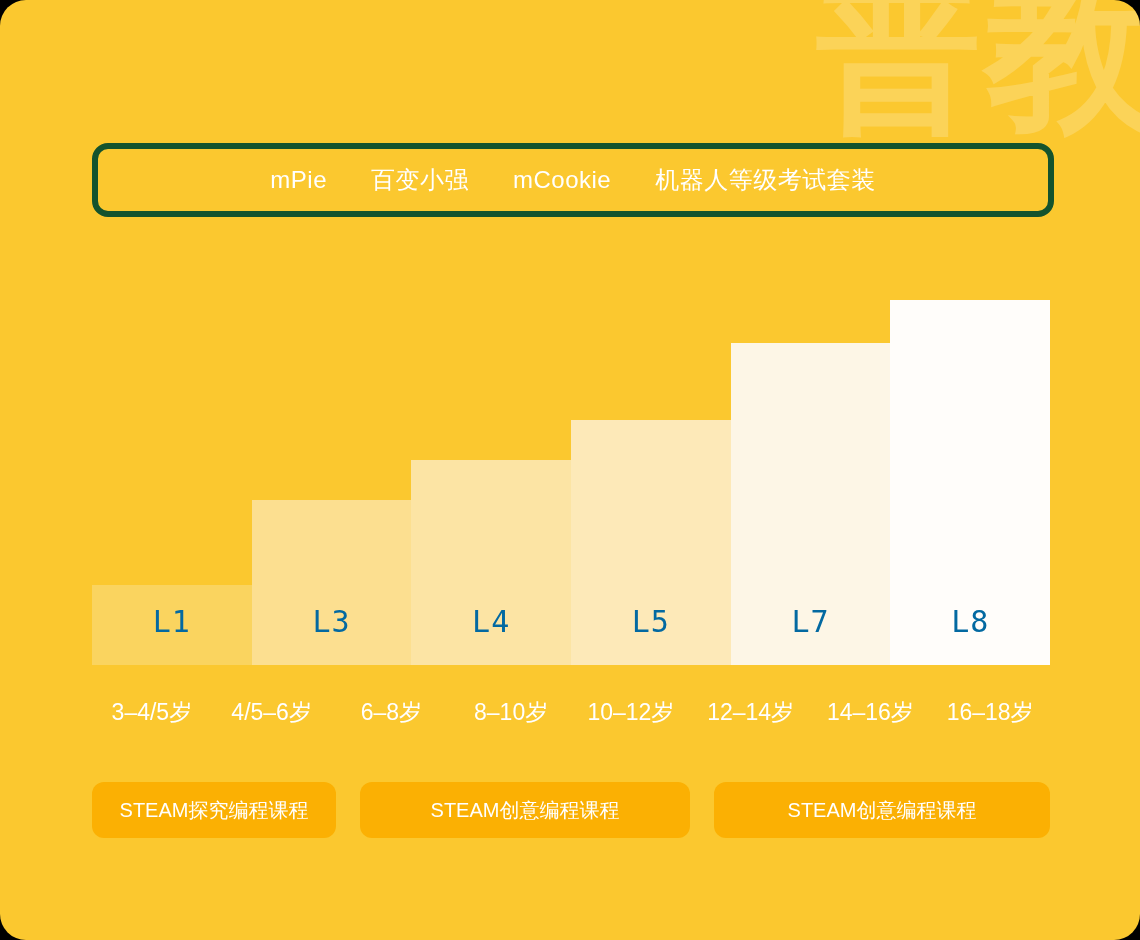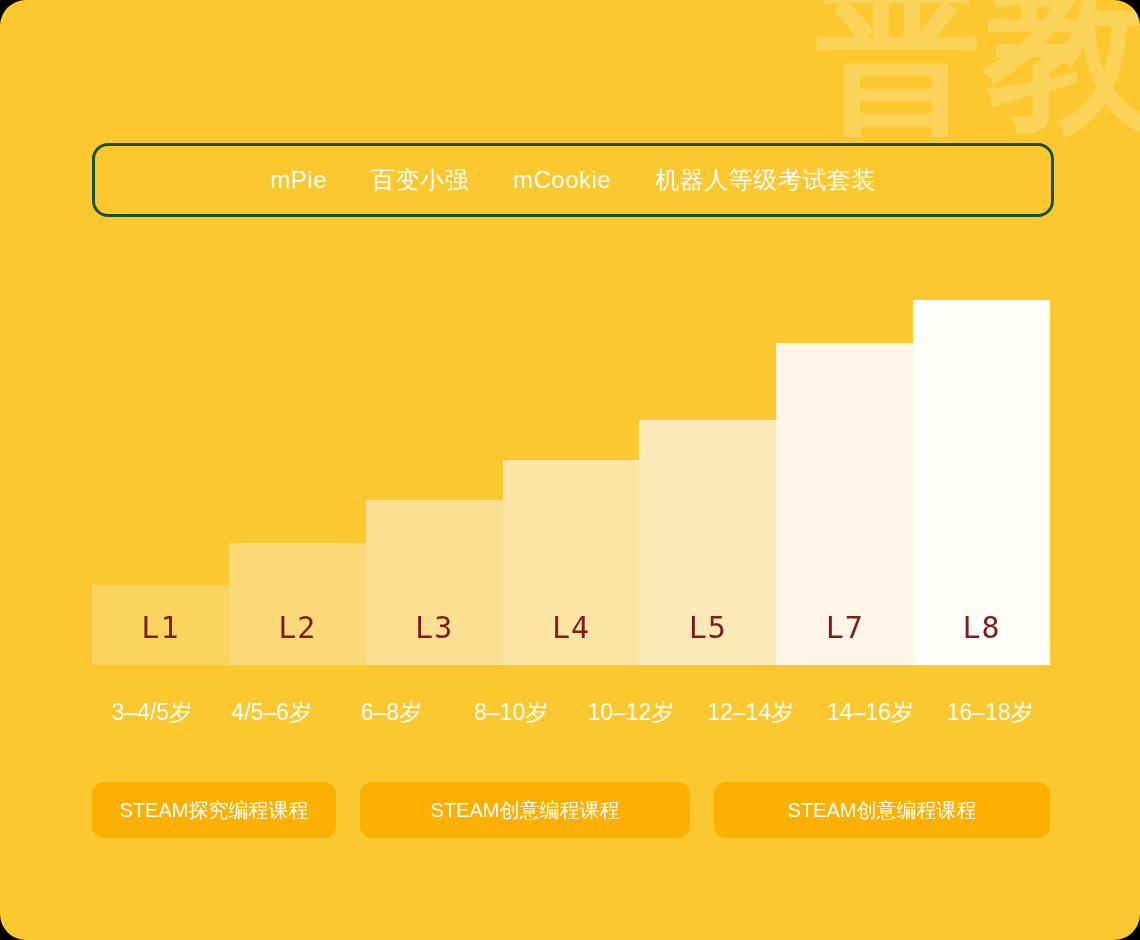--- a/index.html
+++ b/index.html
@@ -13,34 +13,34 @@
   .watermark{position:absolute;top:-28px;right:-14px;
              font-size:165px;line-height:1;font-weight:700;
              color:rgba(255,255,255,0.20);
              letter-spacing:4px;
              font-family:"DejaVu Sans","Liberation Sans",sans-serif;
              pointer-events:none;user-select:none;white-space:nowrap;}
 
   
   .tabbar{position:absolute;left:92px;top:143px;width:962px;height:74px;
           box-sizing:border-box;
-          border:3px solid #14532d;border-radius:16px;
+          border:6px solid #14532d;border-radius:16px;
           display:flex;align-items:center;justify-content:center;}
   .tab{color:#FFFFFF;font-size:24px;letter-spacing:0.5px;
        padding:0 22px;white-space:nowrap;}
   .tab.cn{font-size:24px;text-align:right;}
 
   
   .chart{position:absolute;left:92px;top:290px;width:958px;height:375px;
          display:flex;align-items:flex-end;}
   .bar{flex:1 1 0;position:relative;display:flex;align-items:flex-end;
        justify-content:center;}
-  .bar .blabel{position:relative;z-index:2;color:#7f1d1d;font-size:30px;
+  .bar .blabel{position:relative;z-index:2;color:#0369a1;font-size:30px;
                font-family:"DejaVu Sans Mono","Liberation Mono",monospace;
-               letter-spacing:1px;padding-bottom:20px;}
+               letter-spacing:1px;padding-bottom:26px;}
 
   
   .ages{position:absolute;left:92px;top:697px;width:958px;
         display:flex;}
   .age{flex:1 1 0;text-align:center;color:#FFFFFF;font-size:23px;
        white-space:nowrap;}
 
   
   .pills{position:absolute;left:92px;top:782px;width:958px;height:72px;
          display:flex;}
@@ -63,24 +63,20 @@
     <div class="tab">mPie</div>
     <div class="tab cn">百变小强</div>
     <div class="tab">mCookie</div>
     <div class="tab cn">机器人等级考试套装</div>
   </div>
 
   <div class="chart" id="chart">
       <div class="bar">
         <div style="position: absolute; left: 0px; right: 0px; bottom: 0px; height: 80px; background: rgb(250, 212, 95);"></div>
         <div class="blabel">L1</div>
-      </div>
-      <div class="bar">
-        <div style="position: absolute; left: 0px; right: 0px; bottom: 0px; height: 122px; background: rgb(251, 217, 120);"></div>
-        <div class="blabel">L2</div>
       </div>
       <div class="bar">
         <div style="position: absolute; left: 0px; right: 0px; bottom: 0px; height: 165px; background: rgb(252, 223, 144);"></div>
         <div class="blabel">L3</div>
       </div>
       <div class="bar">
         <div style="position: absolute; left: 0px; right: 0px; bottom: 0px; height: 205px; background: rgb(252, 228, 164);"></div>
         <div class="blabel">L4</div>
       </div>
       <div class="bar">

